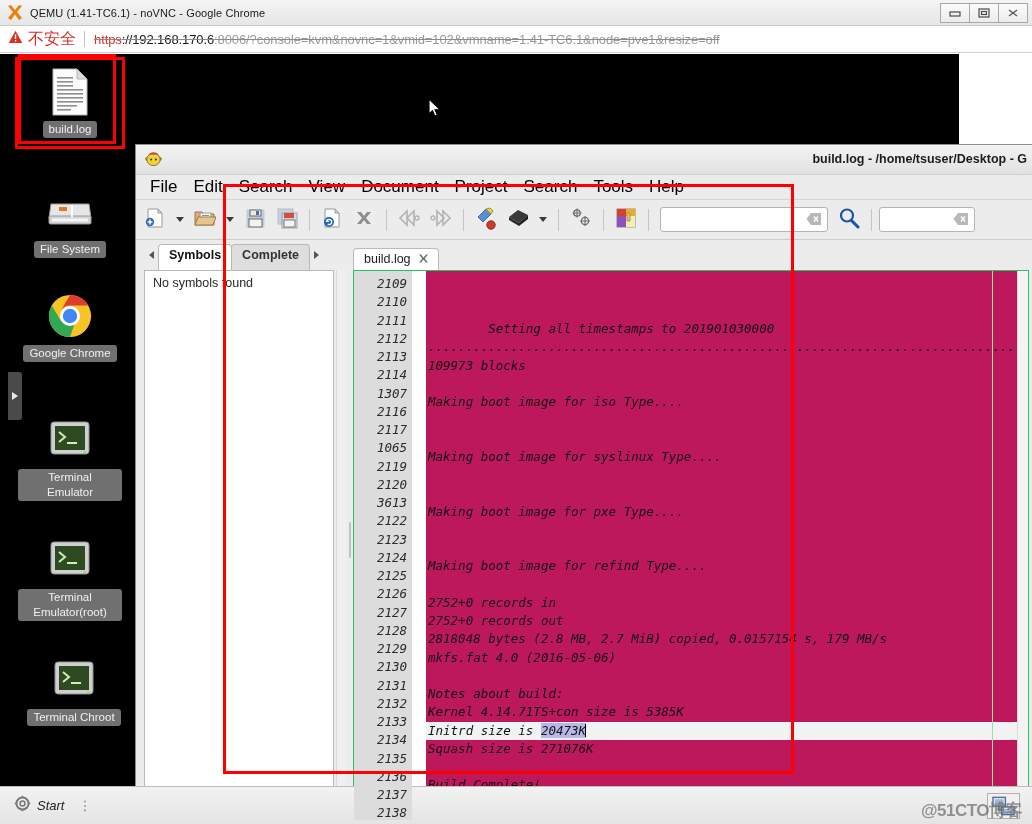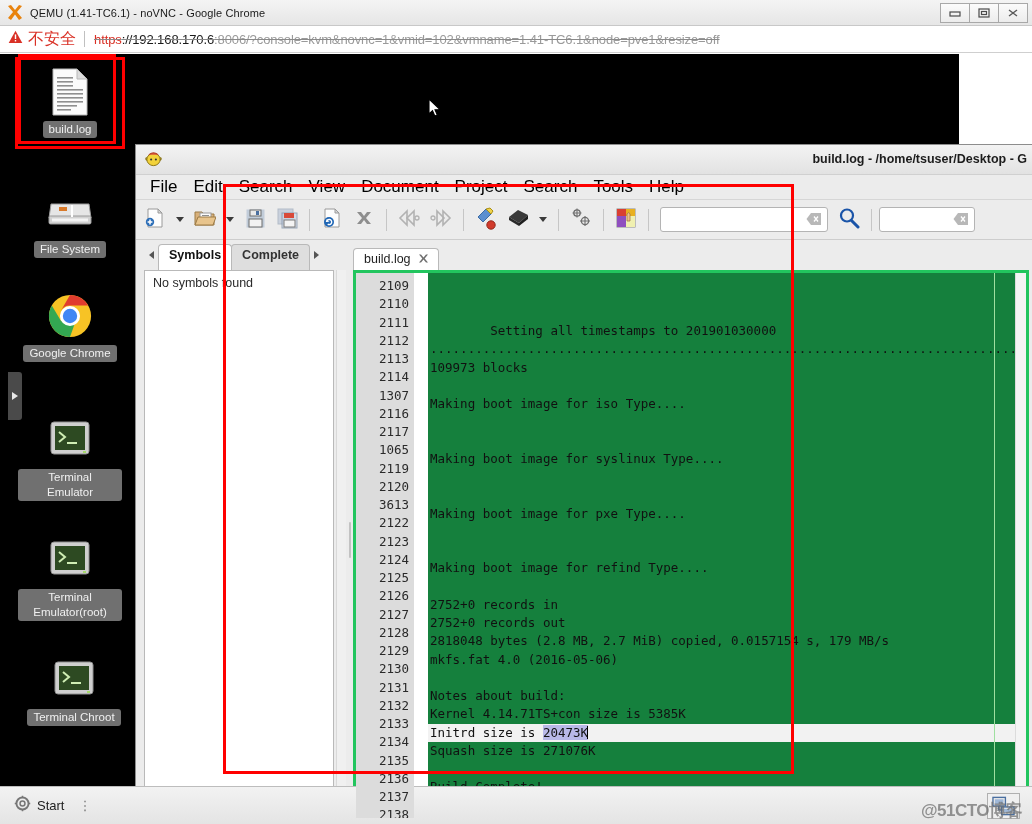--- a/index.html
+++ b/index.html
@@ -188,22 +188,22 @@
   .doc-tabs { display:flex; align-items:flex-end; height: 26px; }
   .doc-tab {
     display:flex; align-items:center; gap: 7px;
     padding: 3px 9px 4px 10px; font-size: 12.5px;
     border: 1px solid #b9b9b9; border-bottom: none;
     border-radius: 4px 4px 0 0; background: #ffffff;
   }
   .doc-tab .closex { color:#6a6a6a; font-size: 12px; line-height: 1; }
 
   .editor {
-    flex: 1; border: 3px solid #22c55e; background: #15803d;
-    display: flex; position: relative; overflow: hidden; min-height: 0;
+    flex: 1; border: 1px solid #22c55e; background: #be185d;
+    display: flex; position: relative; overflow: hidden; min-height: 0; font-style: italic;
   }
   .gutter {
     width: 58px; background: #dcdcdc; color: #2a2a2a;
     font-family: "DejaVu Sans Mono", monospace; font-size: 12.5px;
     text-align: right; padding: 4px 5px 0 0; flex: none;
     position: relative; z-index: 1;
   }
   .gutter .ln { height: 18.25px; line-height: 18.25px; }
   .gutter-pad { width: 14px; background:#ffffff; flex:none; }
   .code {
@@ -234,21 +234,21 @@
     position: absolute; border: 3px solid #ff0000; pointer-events: none; z-index: 40;
   }
 
   
   .taskbar {
     position: absolute; left: 0; top: 786px; width: 1032px; height: 38px;
     background: linear-gradient(#f2f2f2, #e4e4e4); border-top: 1px solid #bdbdbd;
     display: flex; align-items: center; padding: 0 6px;
   }
   .start-btn { display:flex; align-items:center; gap:6px; padding: 3px 8px; }
-  .start-btn .lbl { font-size: 13px; color: #222; }
+  .start-btn .lbl { font-size: 13px; color: #222; font-style: italic; }
   .tb-dots { color:#777; font-size: 13px; letter-spacing: 1px; margin: 0 6px; }
   .task-item {
     display:flex; align-items:center; gap:7px;
     border:1px solid #adadad; border-radius:4px;
     background: linear-gradient(#f7f7f7,#dedede);
     padding: 4px 12px 4px 8px; font-size: 12.5px; color:#1c1c1c;
     max-width: 210px; white-space: nowrap; overflow: hidden;
   }
   .tray { margin-left: auto; display:flex; align-items:center; position: relative; padding-right: 6px; }
   .tray-box {

